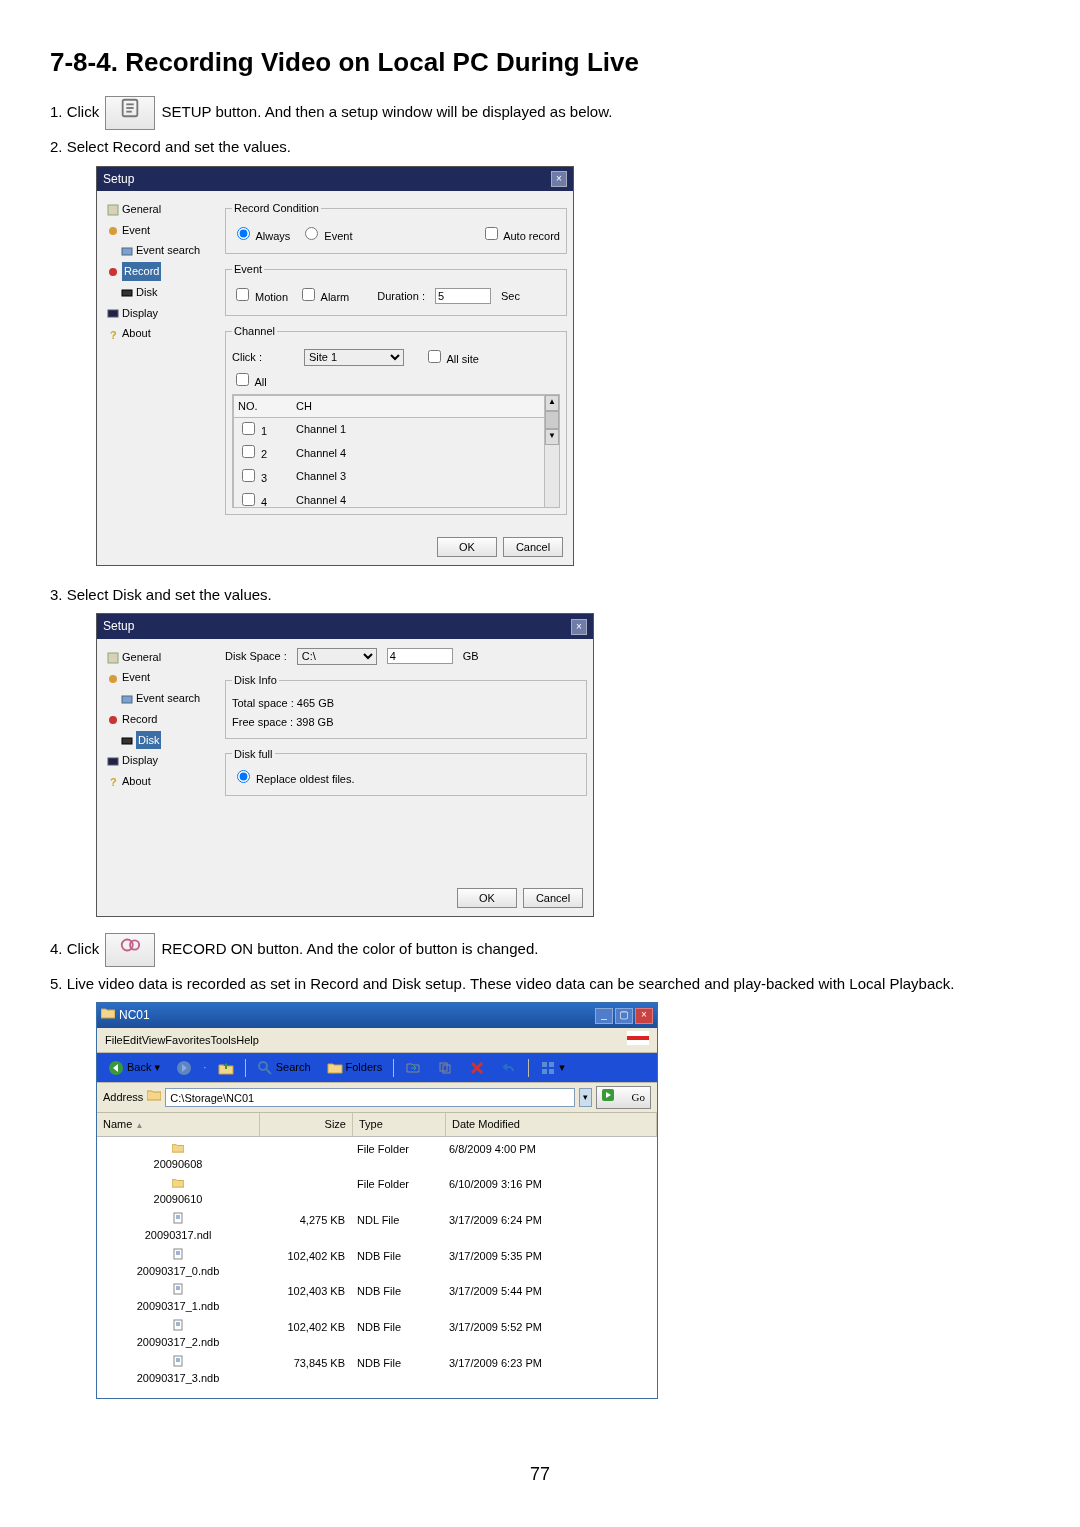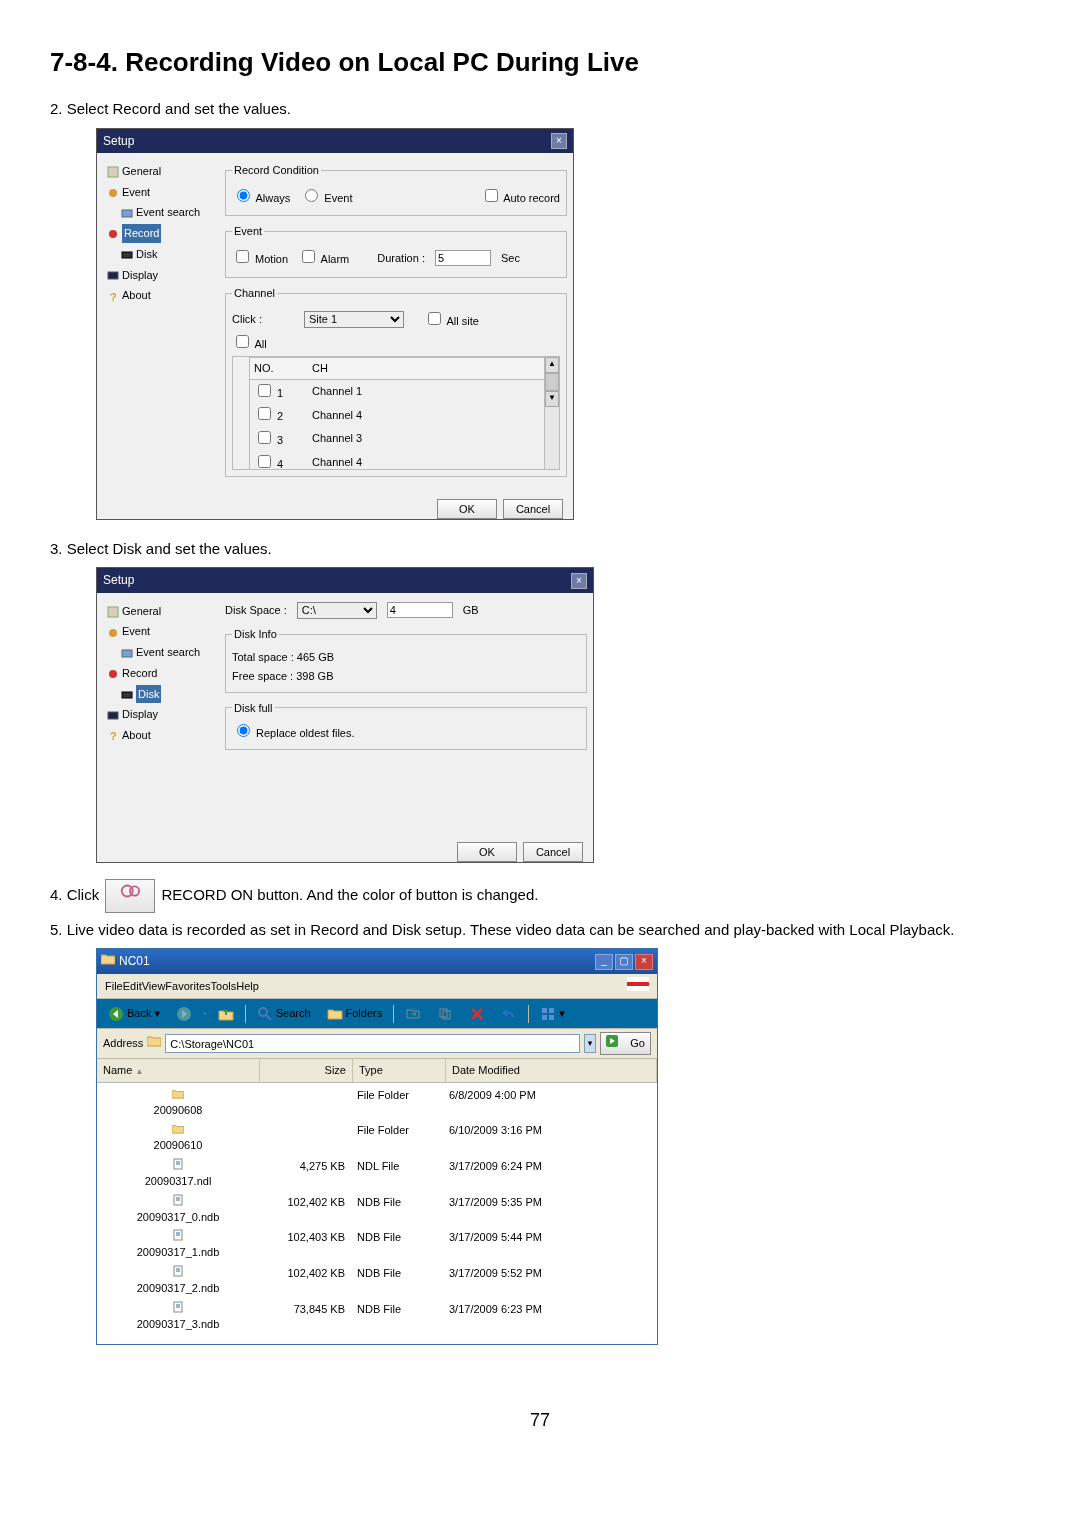--- a/index.html
+++ b/index.html
@@ -121,34 +121,33 @@
     text-align:left;
     padding:1px 4px;
     font-weight:normal;
   }
   .chan-table td { padding:1px 4px; }
   .chan-scroll {
     border:1px solid #bbb;
     max-height:112px;
     overflow:hidden;
     position:relative;
-    padding-left:16px;
   }
   .vsbar {
     position:absolute;right:0;top:0;bottom:0;width:14px;
     background:#e7e7e7;border-left:1px solid #bbb;
   }
   .vsbar .upbtn,.vsbar .dnbtn{
     height:14px;background:#ddd;border:1px solid #aaa;
     font-size:8px;text-align:center;line-height:12px;cursor:pointer;
   }
   .vsbar .thumb{height:16px;background:#ccc;border:1px solid #aaa;}
   .setup-footer {
     display:flex;justify-content:flex-end;gap:6px;
-    padding:6px 10px 0 10px;
+    padding:6px 10px 8px 10px;
   }
   .btn {
     min-width:60px;height:20px;
     border:1px solid #888;
     background:linear-gradient(#fdfdfd,#e4e4e4);
     font-size:11px;cursor:pointer;
   }
   
   .explorer {
     width:560px;
@@ -166,49 +165,61 @@
   }
   .exp-title .btns{display:flex;gap:2px;}
   .exp-title .wbtn{
     width:16px;height:14px;background:#4f7dc9;border:1px solid #89a8dc;
     text-align:center;line-height:12px;font-size:10px;cursor:pointer;color:#fff;
   }
   .exp-title .wbtn.close{background:#c94141;border-color:#e07a7a;}
   .menubar{display:flex;padding:3px 8px;border-bottom:1px solid #c0bba8;background:#ece9d8;}
   .menubar span{cursor:pointer;}
   .menubar .flag{margin-left:auto;width:22px;height:14px;background:linear-gradient(#fff 33%,#d22 33% 66%,#fff 66%);}
-  .toolbar{display:flex;align-items:center;gap:6px;padding:3px 6px;border-bottom:1px solid #c0bba8;background:#0369a1;}
+  .toolbar{display:flex;align-items:center;gap:6px;padding:3px 6px;border-bottom:1px solid #c0bba8;background:#1d4ed8;}
   .tbbtn{
     display:inline-flex;align-items:center;gap:3px;
     padding:1px 4px;border:1px solid transparent;border-radius:2px;cursor:pointer;
   }
   .tbbtn .sm-ico{width:16px;height:16px;display:inline-block;}
   .tbbtn.disabled{opacity:0.5;}
   .addrbar{display:flex;align-items:center;gap:4px;padding:3px 6px;border-bottom:1px solid #c0bba8;background:#ece9d8;}
   .addrbar input{flex:1;height:17px;border:1px solid #7f9db9;background:#fff;font-size:11px;padding:0 4px;}
-  .gobtn{display:inline-flex;align-items:center;gap:12px;border:1px solid #888;background:linear-gradient(#fdfdfd,#e0e0e0);padding:1px 5px;cursor:pointer;}
+  .gobtn{display:inline-flex;align-items:center;gap:18px;border:1px solid #888;background:linear-gradient(#fdfdfd,#e0e0e0);padding:1px 5px;cursor:pointer;font-family:Liberation Serif, serif;}
   .filelist-header{display:flex;background:#ece9d8;border-bottom:1px solid #bbb;font-size:11px;}
   .filelist-header .col{padding:2px 6px;border-right:1px solid #c8c4b0;}
   .col.name{width:150px;} .col.size{width:80px;text-align:right;} .col.type{width:80px;} .col.mod{flex:1;}
   .files{background:#fff;padding:2px 0 10px 0;}
   .frow{display:flex;font-size:11px;padding:0 0;}
   .frow .c{padding:1px 6px;flex-direction:column;}
   .frow .c.name{width:150px;display:flex;align-items:center;gap:3px;}
   .frow .c.size{width:80px;text-align:right;}
   .frow .c.type{width:80px;}
   .frow .c.mod{flex:1;}
   .file-ico{width:12px;height:12px;display:inline-block;}
   .pagenum{text-align:center;margin-top:60px;font-size:18px;}
 </style>
 </head>
 <body>
 
 <div class="page">
   <div class="title">7-8-4. Recording Video on Local PC During Live</div>
 
+  <div class="para">
+    <span>1. Click </span>
+    <span class="small-btn">
+      <svg width="22" height="22" viewBox="0 0 24 24">
+          <rect x="4" y="3" width="16" height="18" fill="none" stroke="#777" stroke-width="2" rx="2"></rect>
+          <line x1="8" y1="8" x2="16" y2="8" stroke="#777" stroke-width="2"></line>
+          <line x1="8" y1="12" x2="16" y2="12" stroke="#777" stroke-width="2"></line>
+          <line x1="8" y1="16" x2="14" y2="16" stroke="#777" stroke-width="2"></line>
+        </svg>
+    </span>
+    <span> SETUP button. And then a setup window will be displayed as below.</span>
+  </div>
 
   <div class="para">2. Select Record and set the values.</div>
 
   <div class="setup-window">
     <div class="setup-titlebar">
       <span>Setup</span>
       <span class="close-x">×</span>
     </div>
     <div class="setup-body">
       <div class="tree">

